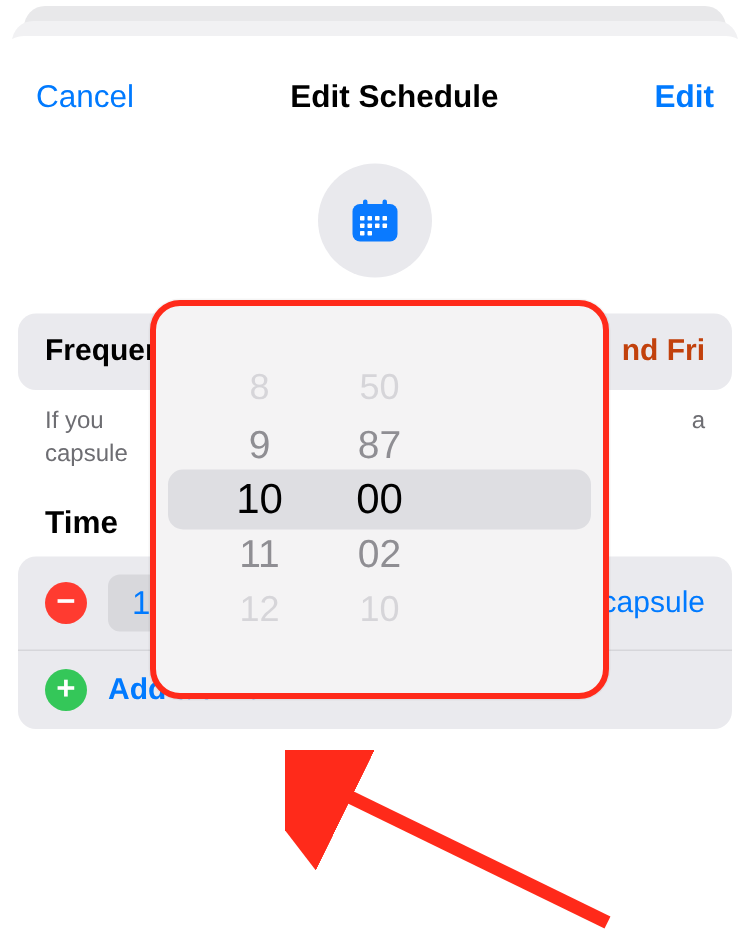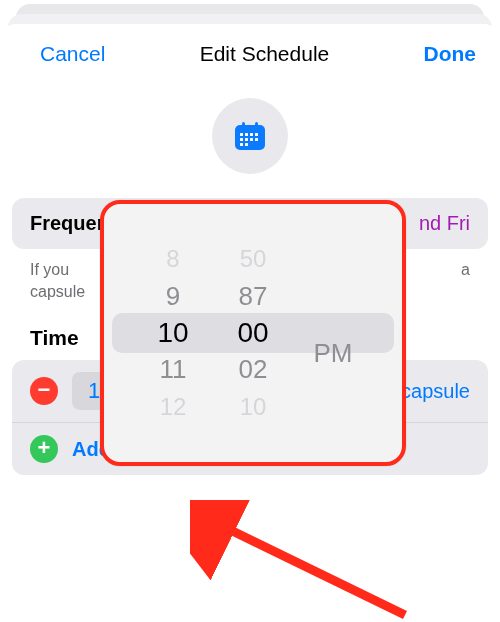--- a/index.html
+++ b/index.html
@@ -37,33 +37,32 @@
     position: absolute;
     top: 24px; left: 0; right: 0; bottom: 0;
     background: #fff;
     border-radius: 16px 16px 0 0;
     padding: 0;
   }
   .nav {
     display: flex;
     justify-content: space-between;
     align-items: center;
-    padding: 18px 24px 14px 24px;
-    margin-left: 16px;
+    padding: 29px 24px 14px 24px;
   }
   .nav-btn {
     color: #007aff;
     font-size: 21px;
     font-weight: 400;
     cursor: pointer;
   }
   .nav-btn.bold { font-weight: 700; }
   .nav-title {
     font-size: 21px;
-    font-weight: 400;
+    font-weight: 700;
     color: #000;
     text-align: right;
   }
   .icon-circle {
     width: 76px; height: 76px;
     border-radius: 50%;
     background: #e9e9ed;
     margin: 18px auto 24px auto;
     display: flex;
     align-items: center;
@@ -77,21 +76,21 @@
     background: #eaeaee;
     border-radius: 12px;
     display: flex;
     justify-content: space-between;
     align-items: center;
     padding: 14px 18px;
     font-size: 20px;
     font-weight: 700;
     color: #000;
   }
-  .freq-value { color: #a21caf; font-weight: 400; }
+  .freq-value { color: #c2410c; font-weight: 700; }
   .helper {
     font-size: 16px;
     color: #6d6d72;
     padding: 10px 18px 0 18px;
     line-height: 1.35;
   }
   .section-title {
     font-size: 21px;
     font-weight: 700;
     color: #000;
@@ -204,21 +203,21 @@
 </style>
 </head>
 <body>
 
 <div class="modal-stack"></div>
 
 <div class="sheet">
   <div class="nav">
     <div class="nav-btn">Cancel</div>
     <div class="nav-title">Edit Schedule</div>
-    <div class="nav-btn bold">Done</div>
+    <div class="nav-btn bold">Edit</div>
   </div>
 
   <div class="icon-circle">
     <span class="calendar-icon">
       <svg width="34" height="32" viewBox="0 0 34 32">
         <rect x="2" y="5" width="30" height="25" rx="5" fill="#0a7aff"></rect>
         <rect x="6" y="11" width="22" height="15" rx="2" fill="#ffffff" opacity="0.0"></rect>
         <g fill="#ffffff">
           <rect x="7" y="13" width="3" height="3" rx="0.5"></rect>
           <rect x="12" y="13" width="3" height="3" rx="0.5"></rect>
@@ -289,21 +288,20 @@
       <div class="near">87</div>
       <div class="c">00</div>
       <div class="near">02</div>
       <div class="far">10</div>
       <div class="far"></div>
     </div>
     <div class="wheel">
       <div class="far"></div>
       <div class="far"></div>
       <div class="near"></div>
-      <div class="near">PM</div>
       <div class="far"></div>
       <div class="far"></div>
     </div>
   </div>
 </div>
 
 <svg class="arrow" viewBox="0 0 230 120">
   <defs>
     <marker id="ah" markerWidth="12" markerHeight="12" refX="3" refY="6" orient="auto">
       <path d="M0,0 L12,6 L0,12 Z" fill="#ff2a1a"></path>

